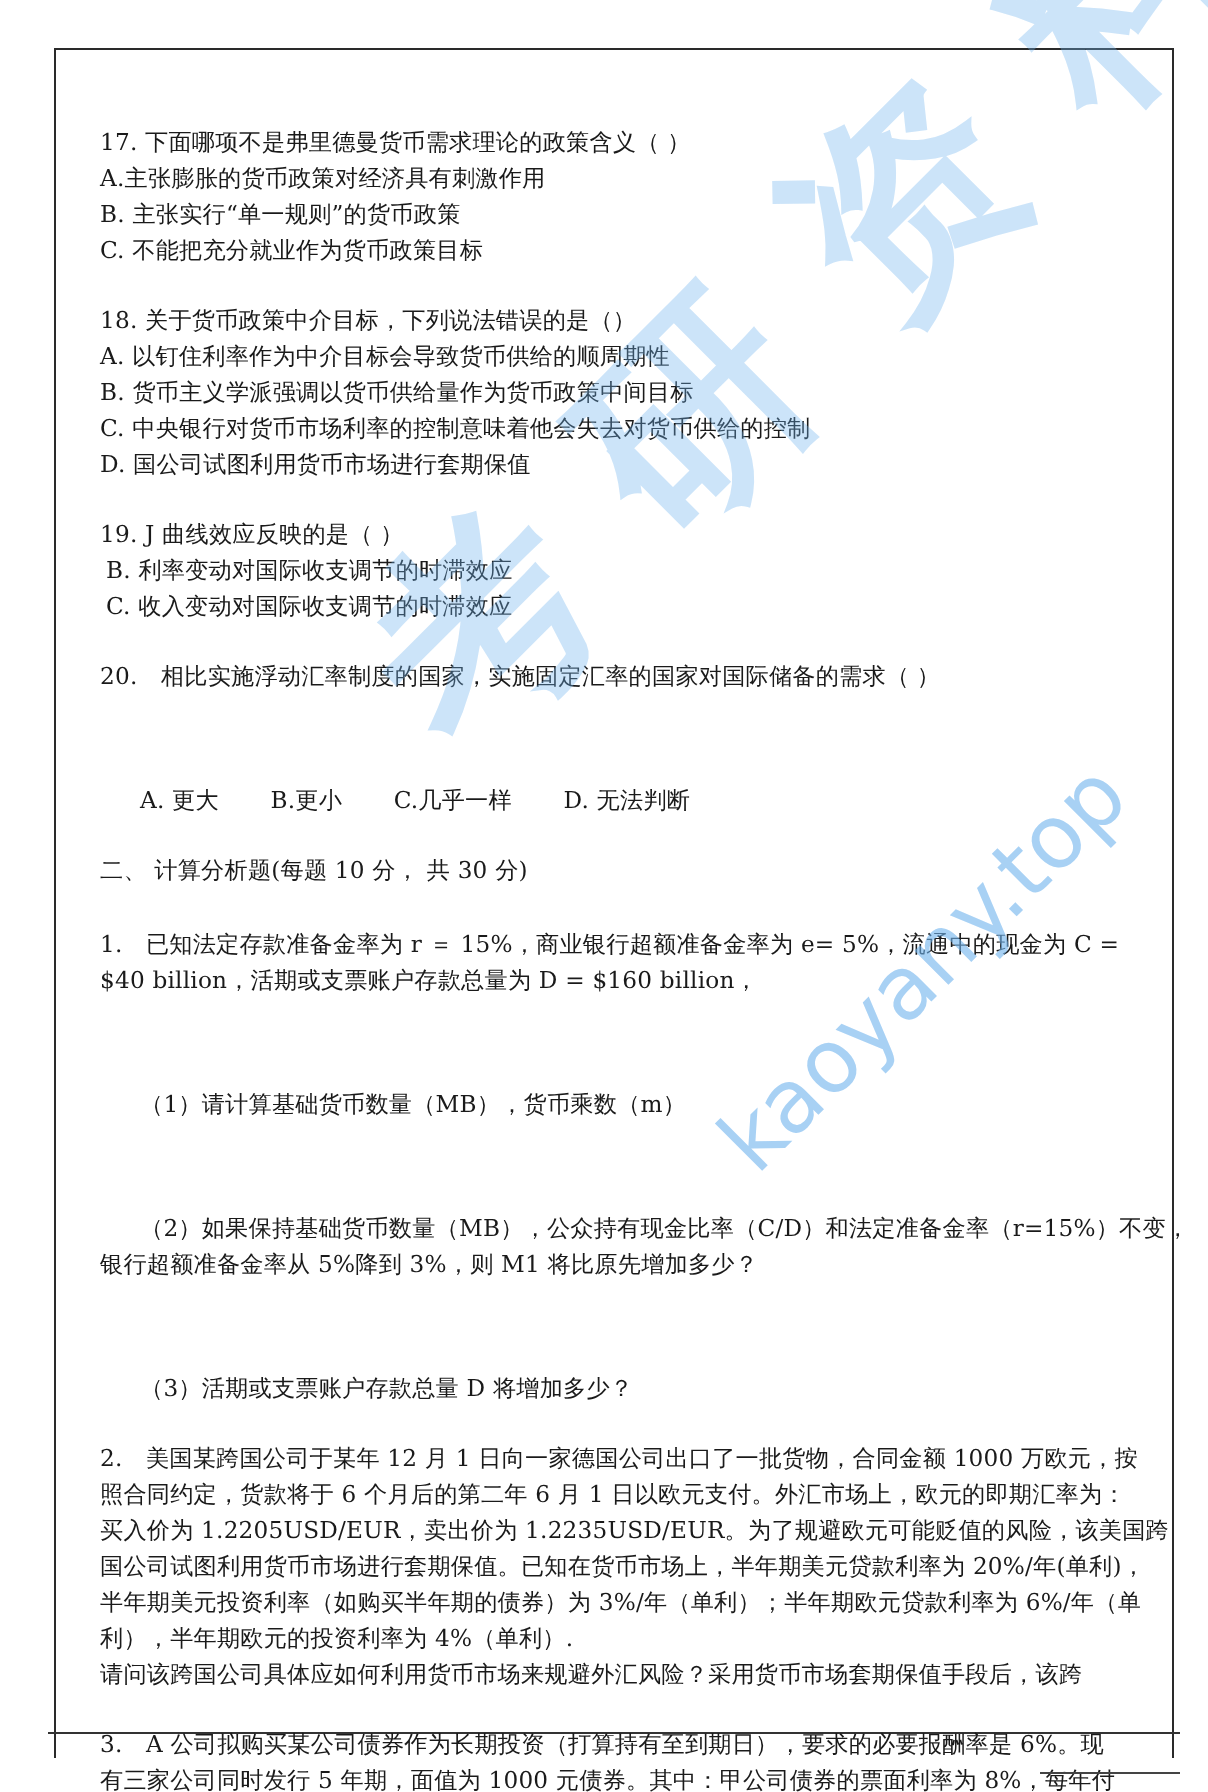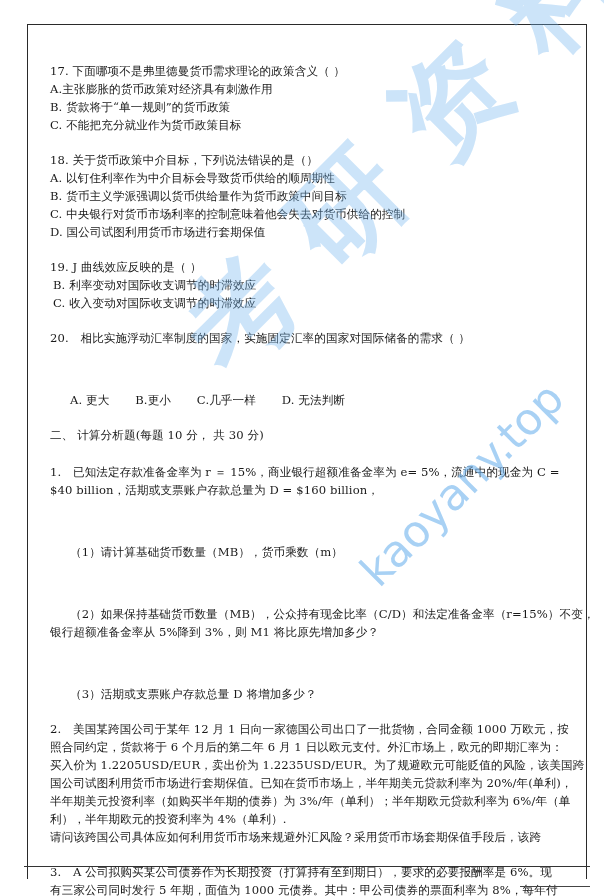--- a/index.html
+++ b/index.html
@@ -45,21 +45,21 @@
 
 <div class="frame"></div>
 <div class="frame-bottom"></div>
 
 <div class="content">
 
 
   <div class="q" style="margin-top:24px">
     <div class="line">17. 下面哪项不是弗里德曼货币需求理论的政策含义（ ）</div>
     <div class="line">A.主张膨胀的货币政策对经济具有刺激作用</div>
-    <div class="line">B. 货款将于“单一规则”的货币政策</div>
+    <div class="line">B. 主张实行“单一规则”的货币政策</div>
     <div class="line">C. 不能把充分就业作为货币政策目标</div>
   </div>
 
   <div class="q">
     <div class="line">18. 关于货币政策中介目标，下列说法错误的是（）</div>
     <div class="line">A. 以钉住利率作为中介目标会导致货币供给的顺周期性</div>
     <div class="line">B. 货币主义学派强调以货币供给量作为货币政策中间目标</div>
     <div class="line">C. 中央银行对货币市场利率的控制意味着他会失去对货币供给的控制</div>
     <div class="line">D. 国公司试图利用货币市场进行套期保值</div>
   </div>

